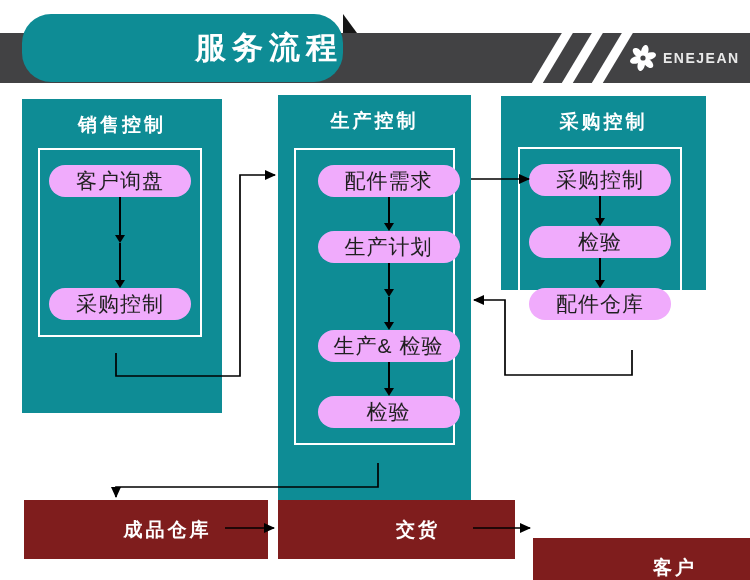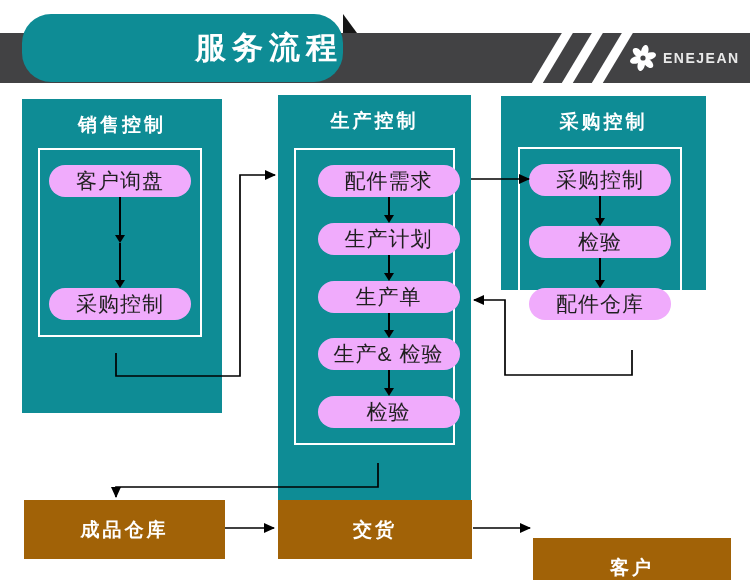--- a/index.html
+++ b/index.html
@@ -37,23 +37,23 @@
                     border-right:5px solid transparent;border-top:8px solid #000000;}
 
   #col-sales{left:22px;top:99px;width:200px;height:314px;}
   #col-sales .inner{left:16px;top:49px;width:164px;height:189px;}
   #col-production{left:278px;top:95px;width:193px;height:415px;}
   #col-production .inner{left:16px;top:53px;width:161px;height:297px;padding-left:28px;}
   #col-purchase{left:501px;top:96px;width:205px;height:194px;}
   #col-purchase .inner{left:17px;top:51px;width:164px;height:190px;}
 
   
-  .end-box{top:500px;height:59px;background:#a16207;display:flex;
+  .end-box{top:500px;height:59px;background:#7f1d1d;display:flex;
            align-items:center;justify-content:center;color:#ffffff;
-           font-size:19px;font-weight:bold;letter-spacing:3px;}
+           font-size:19px;font-weight:bold;letter-spacing:3px;padding-left:43px;}
   #end-warehouse{left:24px;width:201px;}
   #end-delivery{left:278px;width:194px;text-align:center;}
   #end-customer{left:533px;width:198px;margin-top:38px;}
 
   
   #connectors{left:0;top:0;width:750px;height:580px;pointer-events:none;}
 </style>
 </head>
 <body>
 
@@ -103,21 +103,20 @@
     <div class="pill">配件需求</div>
     <div class="step-arrow">
         <div class="line"></div>
         <div class="head"></div>
       </div>
     <div class="pill">生产计划</div>
     <div class="step-arrow">
         <div class="line"></div>
         <div class="head"></div>
       </div>
-    <div class="pill">生产单</div>
     <div class="step-arrow">
         <div class="line"></div>
         <div class="head"></div>
       </div>
     <div class="pill">生产&amp; 检验</div>
     <div class="step-arrow">
         <div class="line"></div>
         <div class="head"></div>
       </div>
     <div class="pill">检验</div>

